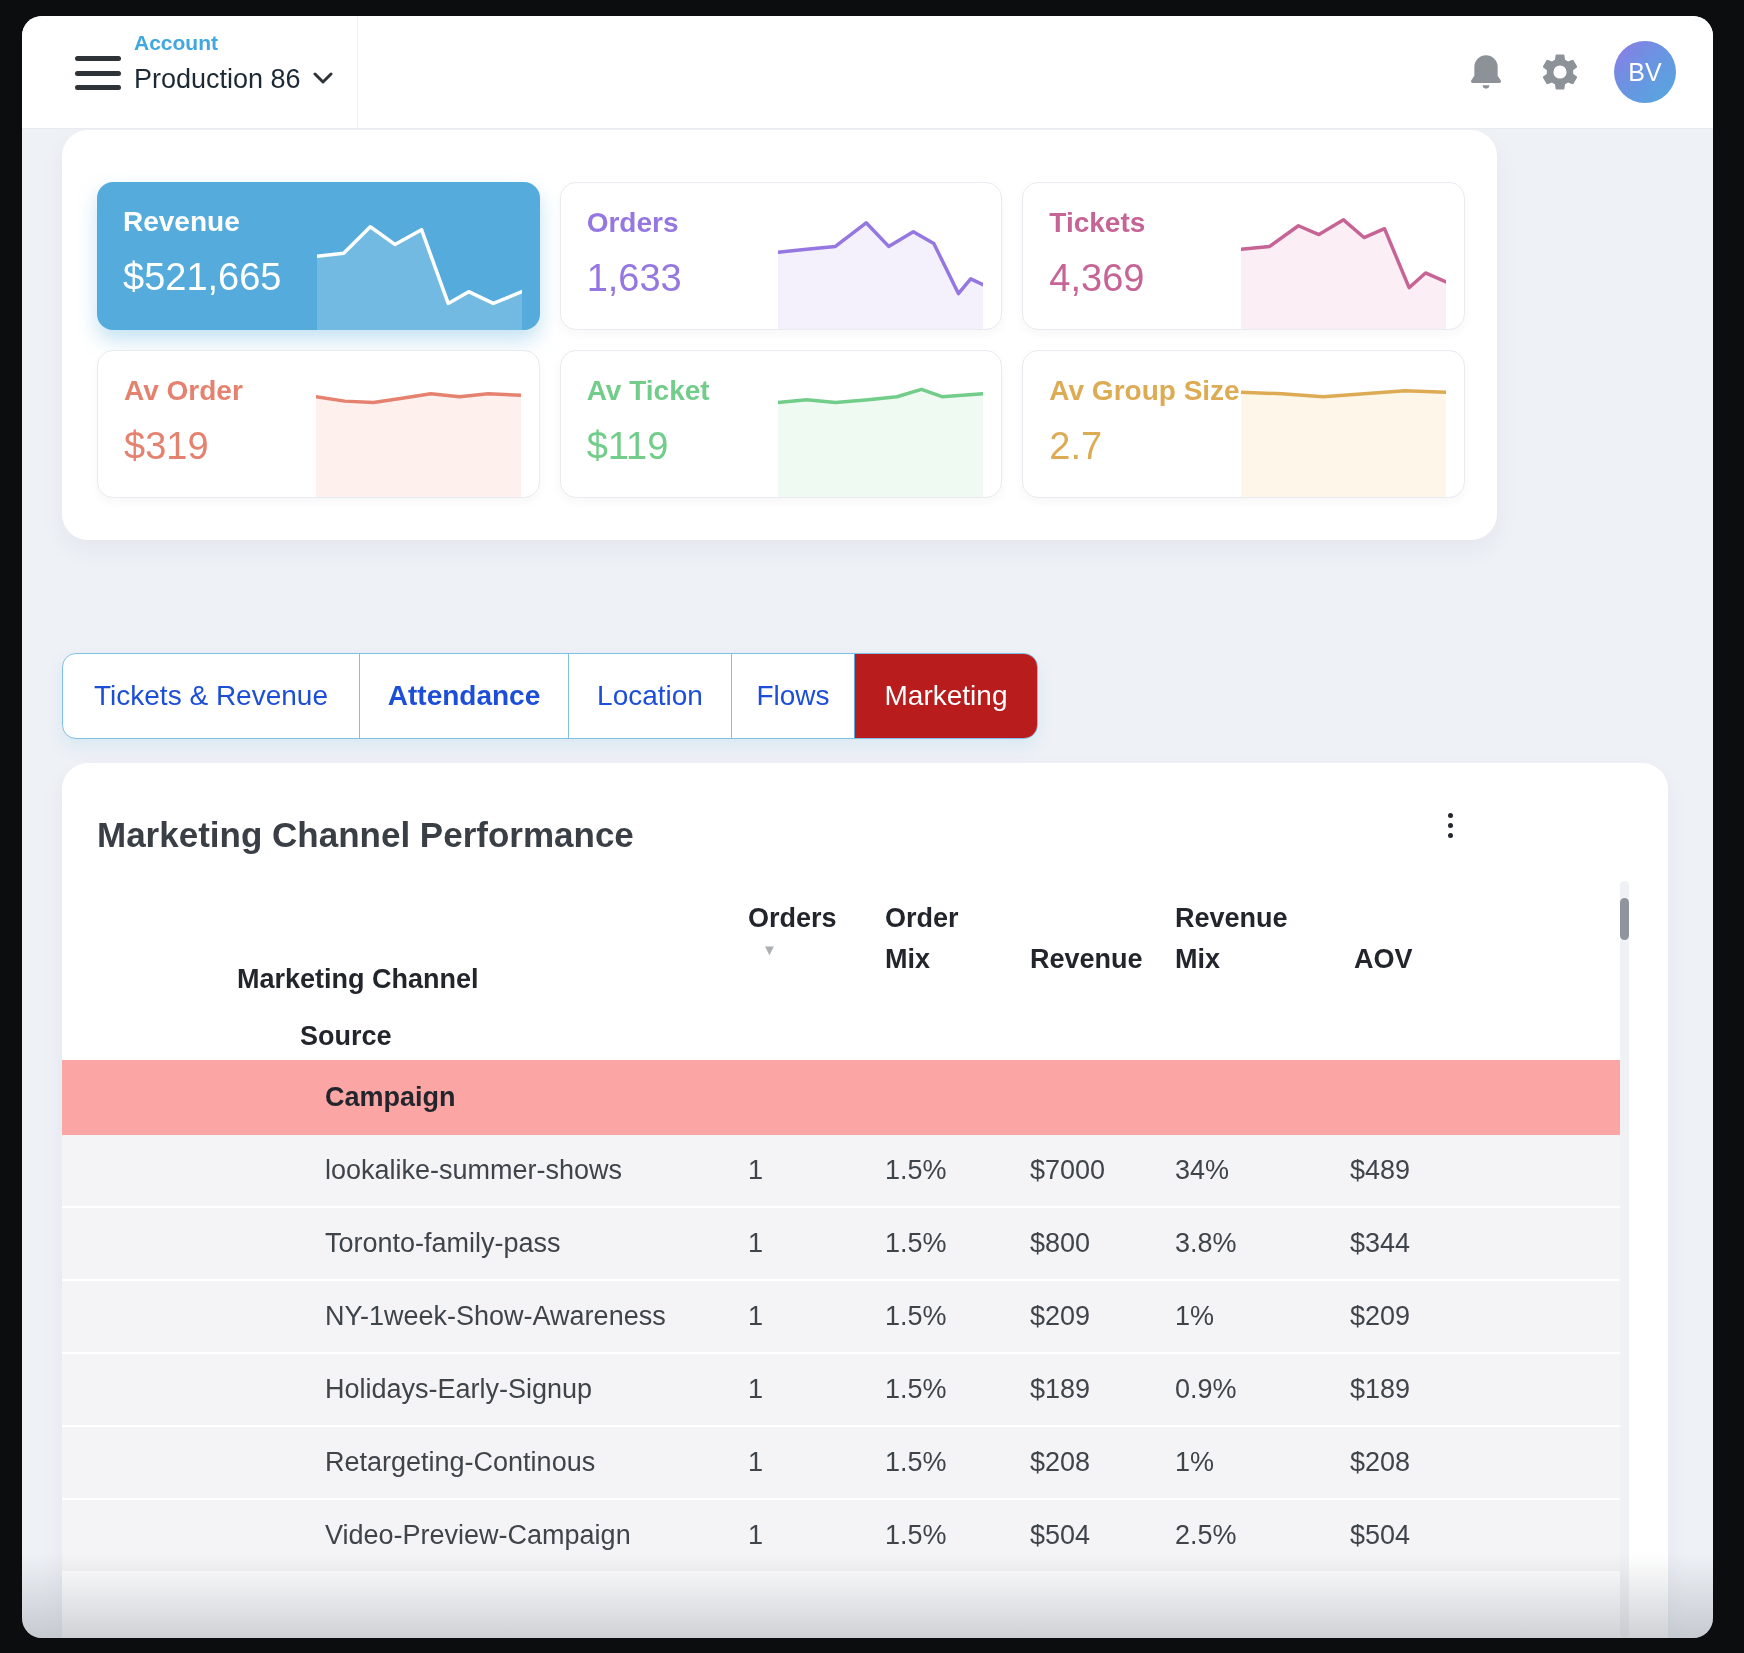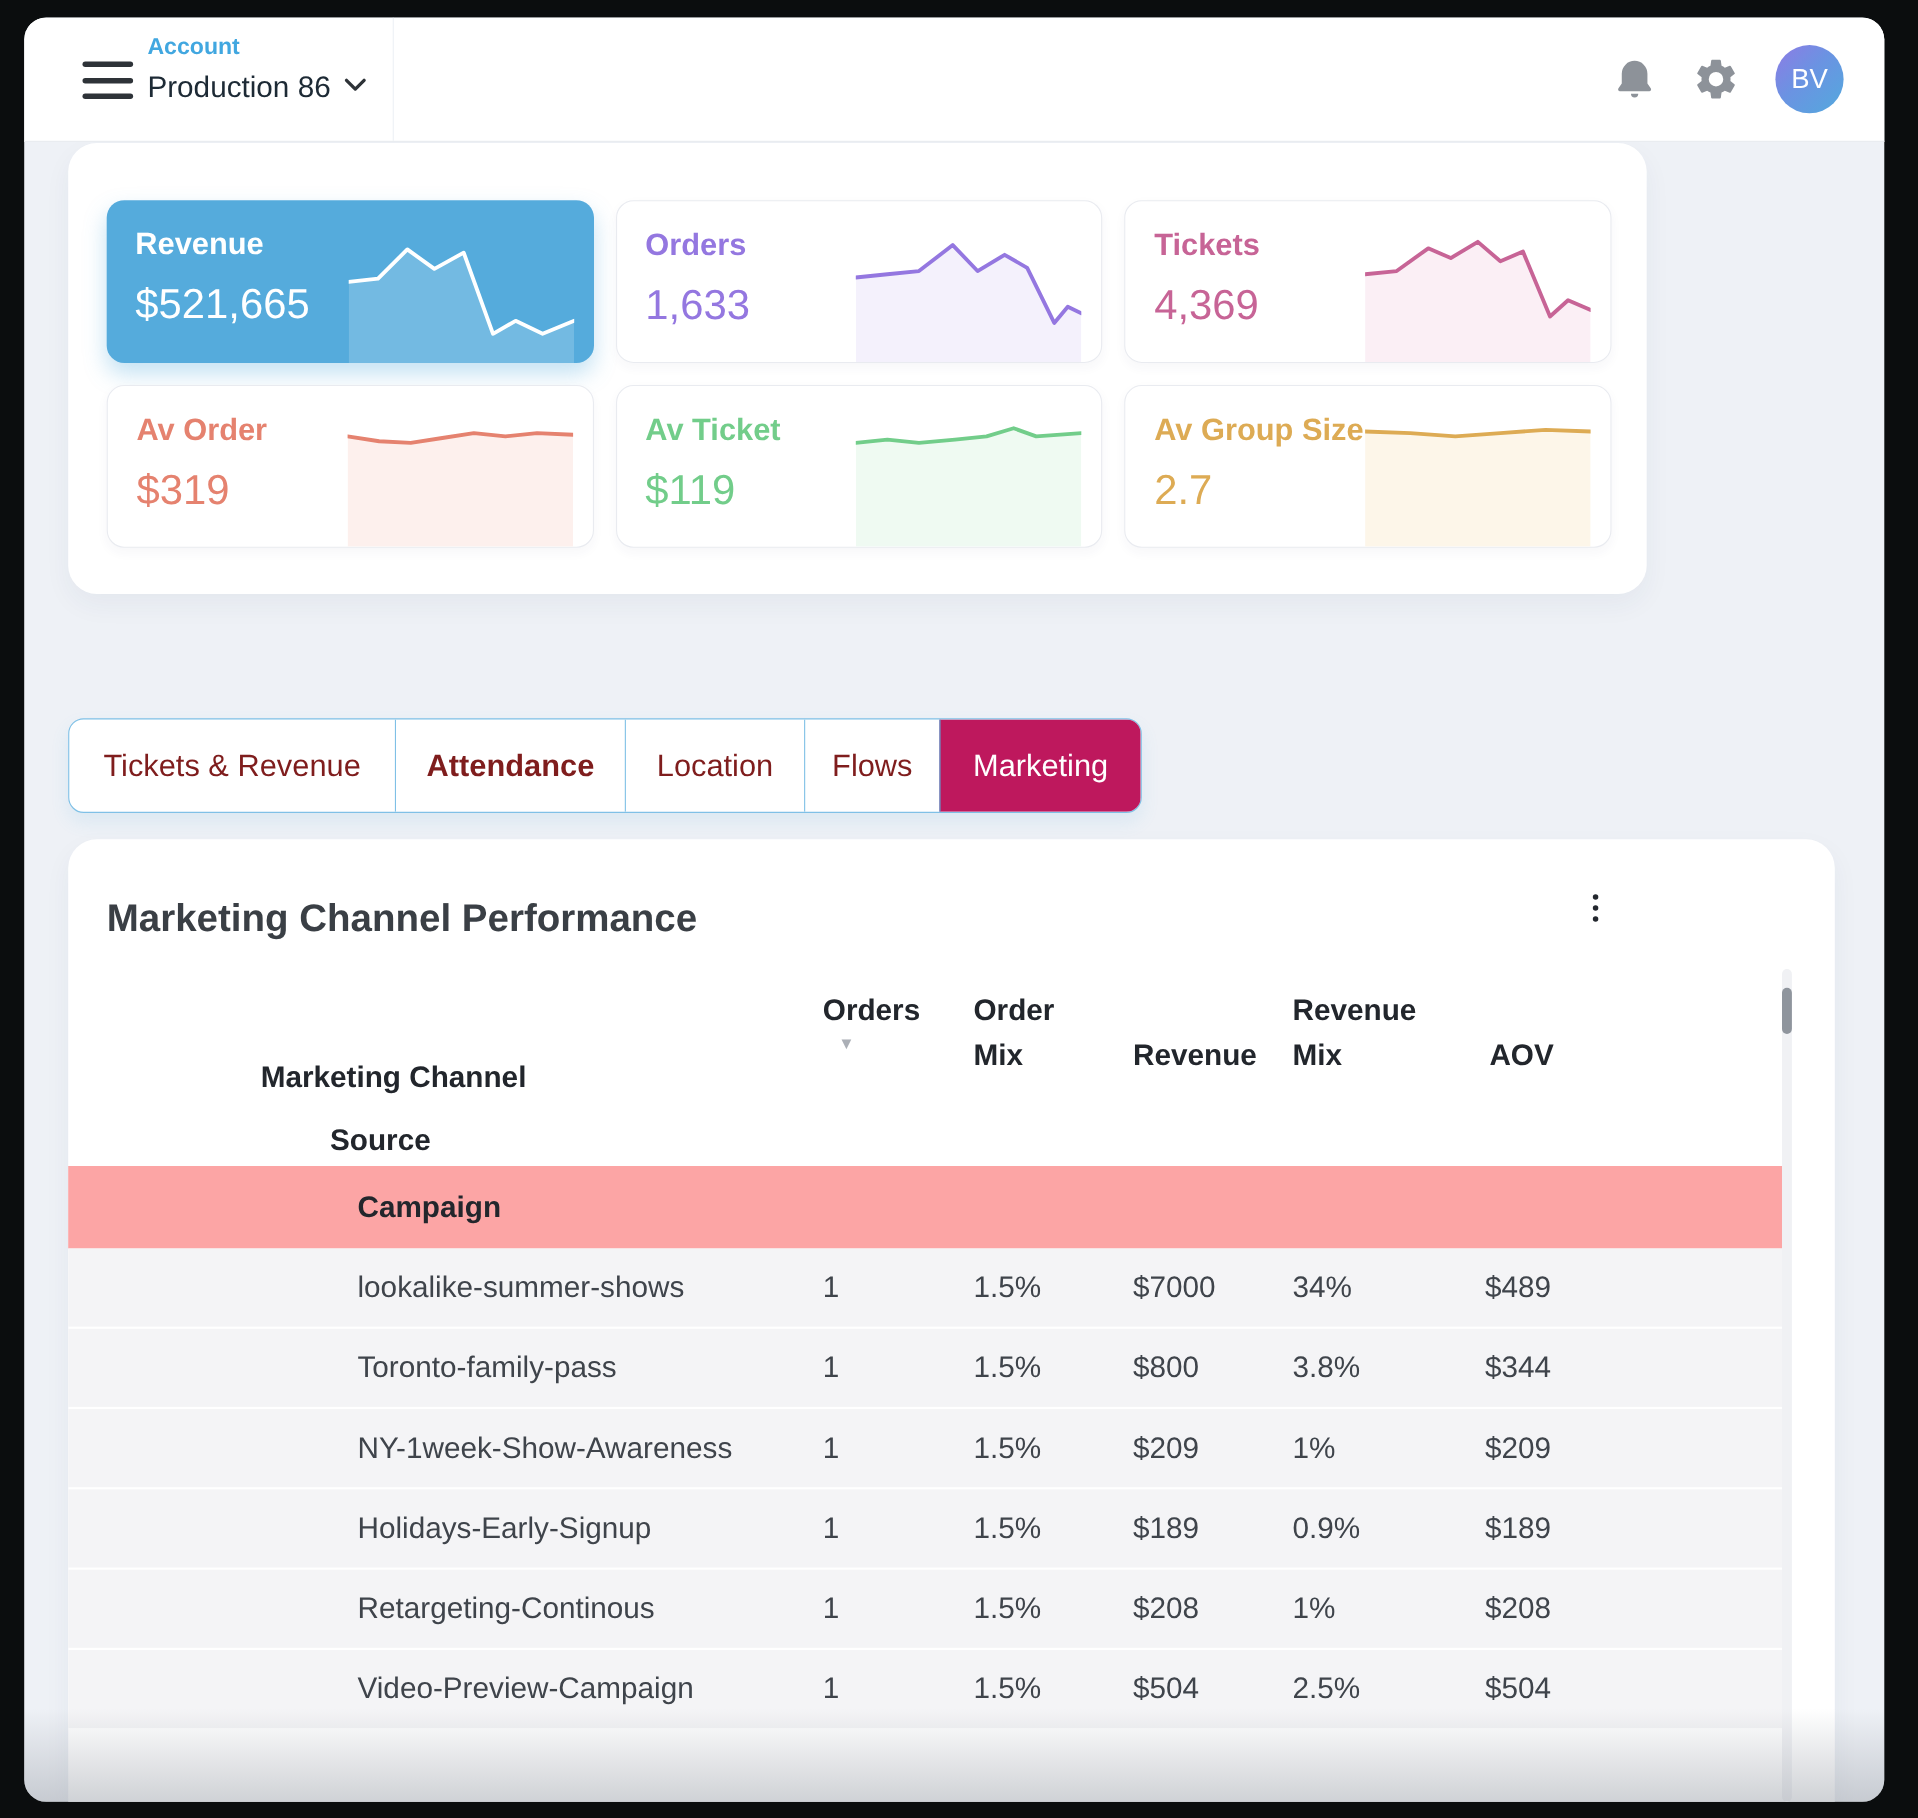--- a/index.html
+++ b/index.html
@@ -35,28 +35,28 @@
     display:grid;grid-template-columns:repeat(3,1fr);grid-template-rows:148px 148px;gap:20px;}
   .stat-card{position:relative;background:var(--card-bg,#fff);border:1.5px solid #e9ebf0;
     border-radius:16px;overflow:hidden;box-shadow:0 4px 10px rgba(40,60,90,0.04);cursor:pointer;}
   .stat-card.selected{border:none;box-shadow:0 10px 20px rgba(85,171,220,0.35);}
   .card-label{position:absolute;left:26px;top:24px;font-weight:bold;font-size:28px;color:var(--accent);}
   .card-value{position:absolute;left:26px;top:74px;font-size:38px;color:var(--accent);}
   .spark{position:absolute;right:18px;bottom:0;width:205px;height:118px;}
   
   .tabs{position:absolute;left:40px;top:637px;height:84px;display:flex;border:1.5px solid #7fc0e6;
     border-radius:14px;background:#fff;overflow:hidden;box-shadow:0 8px 16px rgba(85,171,220,0.12);}
-  .tab{display:flex;align-items:center;justify-content:center;font-size:28px;color:#7f1d1d;cursor:pointer;}
+  .tab{display:flex;align-items:center;justify-content:center;font-size:28px;color:#1d4ed8;cursor:pointer;}
   .tab + .tab{border-left:1.5px solid #7fc0e6;}
   .tab:nth-child(1){width:296px;}
   .tab:nth-child(2){width:208px;font-weight:bold;}
   .tab:nth-child(3){width:162px;}
   .tab:nth-child(4){width:122px;}
   .tab:nth-child(5){width:182px;}
-  .tab.active{background:#be185d;color:#fff;border-left-color:#55abdc;}
+  .tab.active{background:#b91c1c;color:#fff;border-left-color:#55abdc;}
   
   .table-card{position:absolute;left:40px;top:747px;width:1606px;height:875px;background:#fff;
     border-radius:26px 26px 0 0;box-shadow:0 10px 24px rgba(40,60,90,0.05);}
   .table-title{position:absolute;left:35px;top:40px;font-size:35px;font-weight:bold;color:#3a3f45;margin-top:12px;}
   .kebab{position:absolute;left:1382px;top:46px;display:flex;flex-direction:column;gap:5px;cursor:pointer;padding:4px;}
   .kebab i{width:5px;height:5px;border-radius:50%;background:#23272e;}
   .th{position:absolute;font-weight:bold;font-size:27px;color:#22262c;line-height:1.5;}
   .th-channel{left:175px;top:196px;}
   .th-source{left:238px;top:253px;}
   .th-orders{left:686px;top:135px;}

